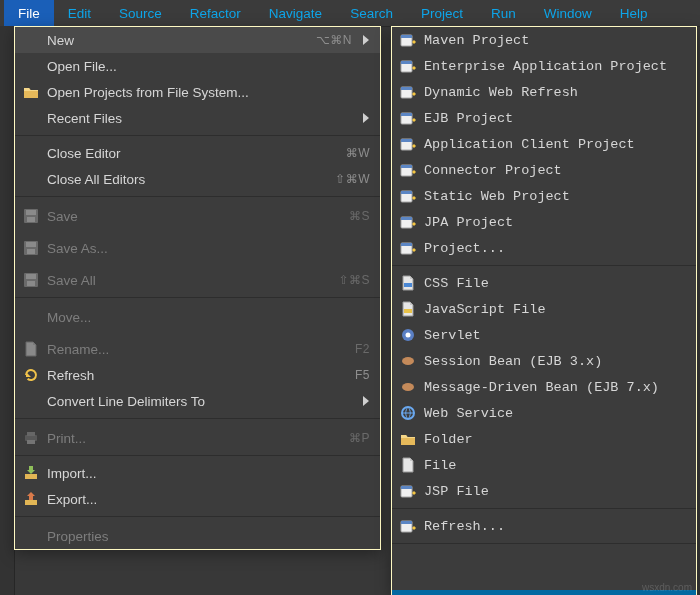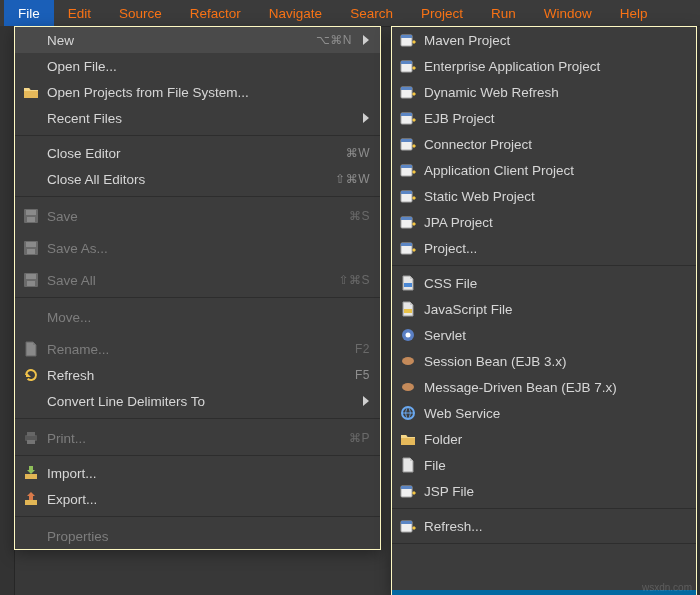--- a/index.html
+++ b/index.html
@@ -24,21 +24,21 @@
     background: #3b3b3b;
     display: flex;
     align-items: stretch;
     padding: 0 4px;
     border-bottom: 1px solid #2a2a2a;
   }
   .menubar .mitem {
     padding: 0 14px;
     display: flex;
     align-items: center;
-    color: #f97316;
+    color: #0ea5e9;
     font-size: 13.5px;
     cursor: default;
   }
   .menubar .mitem.active { background: #1a5fb8; color: #fff; }
 
   
   .left-sliver {
     position: absolute;
     left: 0; top: 26px; width: 14px; bottom: 0;
     background: #333333;
@@ -46,21 +46,21 @@
   }
 
   
   .panel {
     position: absolute;
     background: #3c3c3c;
     border: 1px solid #fef9c3;
     box-shadow: 0 4px 14px rgba(0,0,0,.35);
   }
   .file-panel { left: 14px; top: 26px; width: 365px; }
-  .new-panel  { left: 391px; top: 26px; width: 304px; height: 567px; }
+  .new-panel  { left: 391px; top: 26px; width: 304px; height: 567px; font-family: Liberation Mono, monospace; }
 
   .row {
     display: flex;
     align-items: center;
     height: 26px;
     padding: 0 10px 0 8px;
     color: #d6d6d6;
     white-space: nowrap;
   }
   .row.highlight { background: #4a4a4a; }
@@ -364,29 +364,29 @@
           </svg>
         </span>
         <span class="lbl">EJB Project</span>
       </div>
       <div class="row">
         <span class="ic">
           <svg>
             <use href="#i-wiz"></use>
           </svg>
         </span>
+        <span class="lbl">Application Client Project</span>
+      </div>
+      <div class="row">
+        <span class="ic">
+          <svg>
+            <use href="#i-wiz"></use>
+          </svg>
+        </span>
         <span class="lbl">Connector Project</span>
-      </div>
-      <div class="row">
-        <span class="ic">
-          <svg>
-            <use href="#i-wiz"></use>
-          </svg>
-        </span>
-        <span class="lbl">Application Client Project</span>
       </div>
       <div class="row">
         <span class="ic">
           <svg>
             <use href="#i-wiz"></use>
           </svg>
         </span>
         <span class="lbl">Static Web Project</span>
       </div>
       <div class="row">

